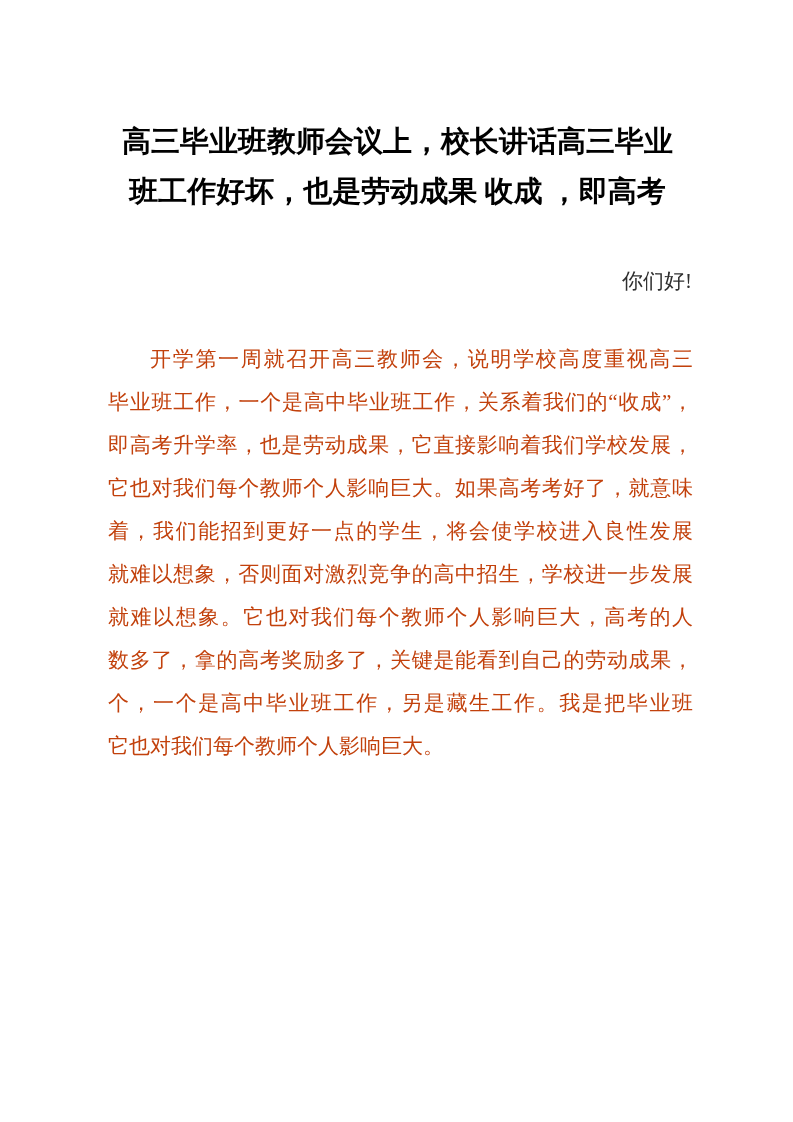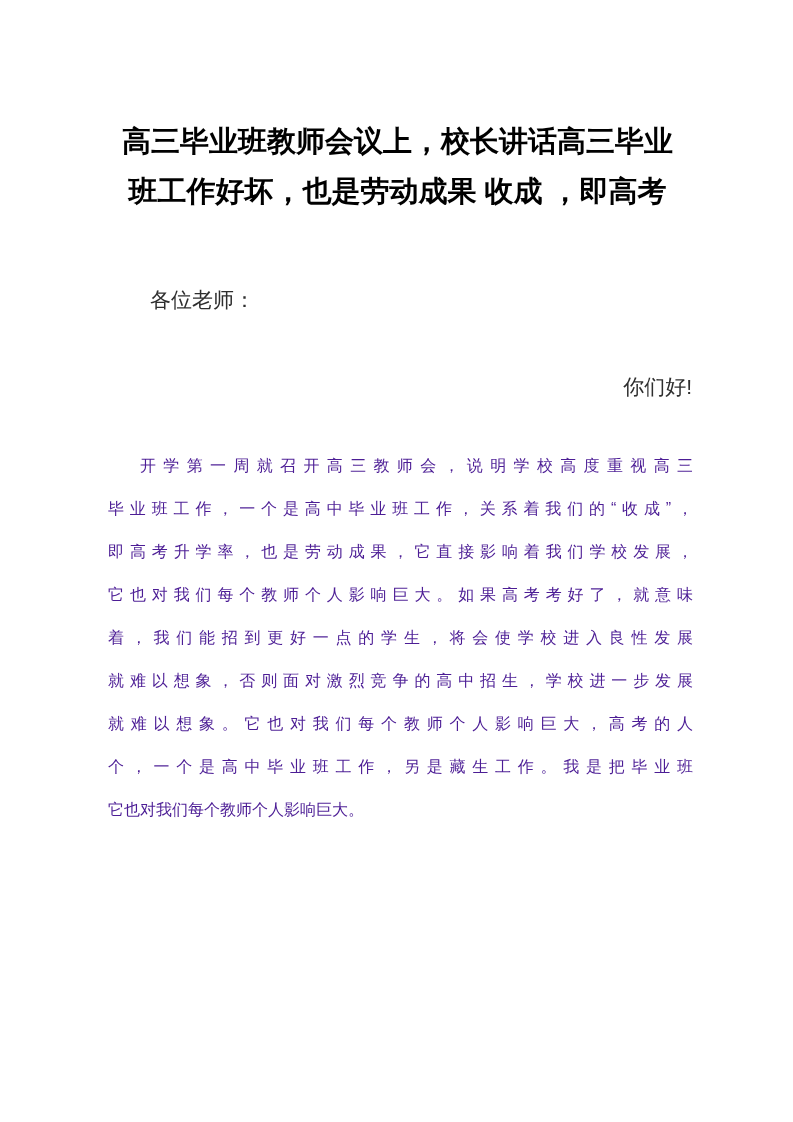--- a/index.html
+++ b/index.html
@@ -7,21 +7,21 @@
     padding: 0;
     background: #ffffff;
   }
   .page {
     position: relative;
     width: 793px;
     height: 1122px;
     margin: 0 auto;
     background: #ffffff;
     overflow: hidden;
-    font-family: Liberation Sans, sans-serif;
+    font-family: Liberation Serif, serif;
   }
   .doc-title {
     padding-top: 116px;
     margin: 0 110px 0 112px;
     text-align: center;
     font-weight: 700;
     font-size: 29px;
     line-height: 50px;
     color: #000000;
   }
@@ -35,24 +35,24 @@
     line-height: 44px;
     text-indent: 2em;
     color: #2e2e2e;
   }
   .line-greeting { margin-top: 62px; }
   .line-salutation { margin-top: 43px; text-align: right; }
   .paragraph {
     margin: 35px 100px 0 108px;
   }
   .para-line {
-    font-size: 16px;
+    font-size: 21px;
     line-height: 43px;
     height: 43px;
-    color: #4c1d95;
+    color: #c2410c;
     text-align: justify;
     text-align-last: justify;
     white-space: pre-wrap;
   }
   .para-line.first {
     text-indent: 2em;
   }
   .para-line.last {
     text-align-last: left;
   }
@@ -60,29 +60,29 @@
 </head>
 <body>
 
 <div class="page">
 
   <div class="doc-title">
     <div class="title-line">高三毕业班教师会议上，校长讲话高三毕业</div>
     <div class="title-line">班工作好坏，也是劳动成果 收成 ，即高考</div>
   </div>
 
-  <div class="line-greeting">各位老师：</div>
 
   <div class="line-salutation">你们好!</div>
 
   <div class="paragraph">
     <div class="para-line first">开学第一周就召开高三教师会，说明学校高度重视高三</div>
     <div class="para-line">毕业班工作，一个是高中毕业班工作，关系着我们的“收成”，</div>
     <div class="para-line">即高考升学率，也是劳动成果，它直接影响着我们学校发展，</div>
     <div class="para-line">它也对我们每个教师个人影响巨大。如果高考考好了，就意味</div>
     <div class="para-line">着，我们能招到更好一点的学生，将会使学校进入良性发展</div>
     <div class="para-line">就难以想象，否则面对激烈竞争的高中招生，学校进一步发展</div>
     <div class="para-line">就难以想象。它也对我们每个教师个人影响巨大，高考的人</div>
+    <div class="para-line">数多了，拿的高考奖励多了，关键是能看到自己的劳动成果，</div>
     <div class="para-line">个，一个是高中毕业班工作，另是藏生工作。我是把毕业班</div>
     <div class="para-line last">它也对我们每个教师个人影响巨大。</div>
   </div>
 
 </div>
 
 </body></html>

